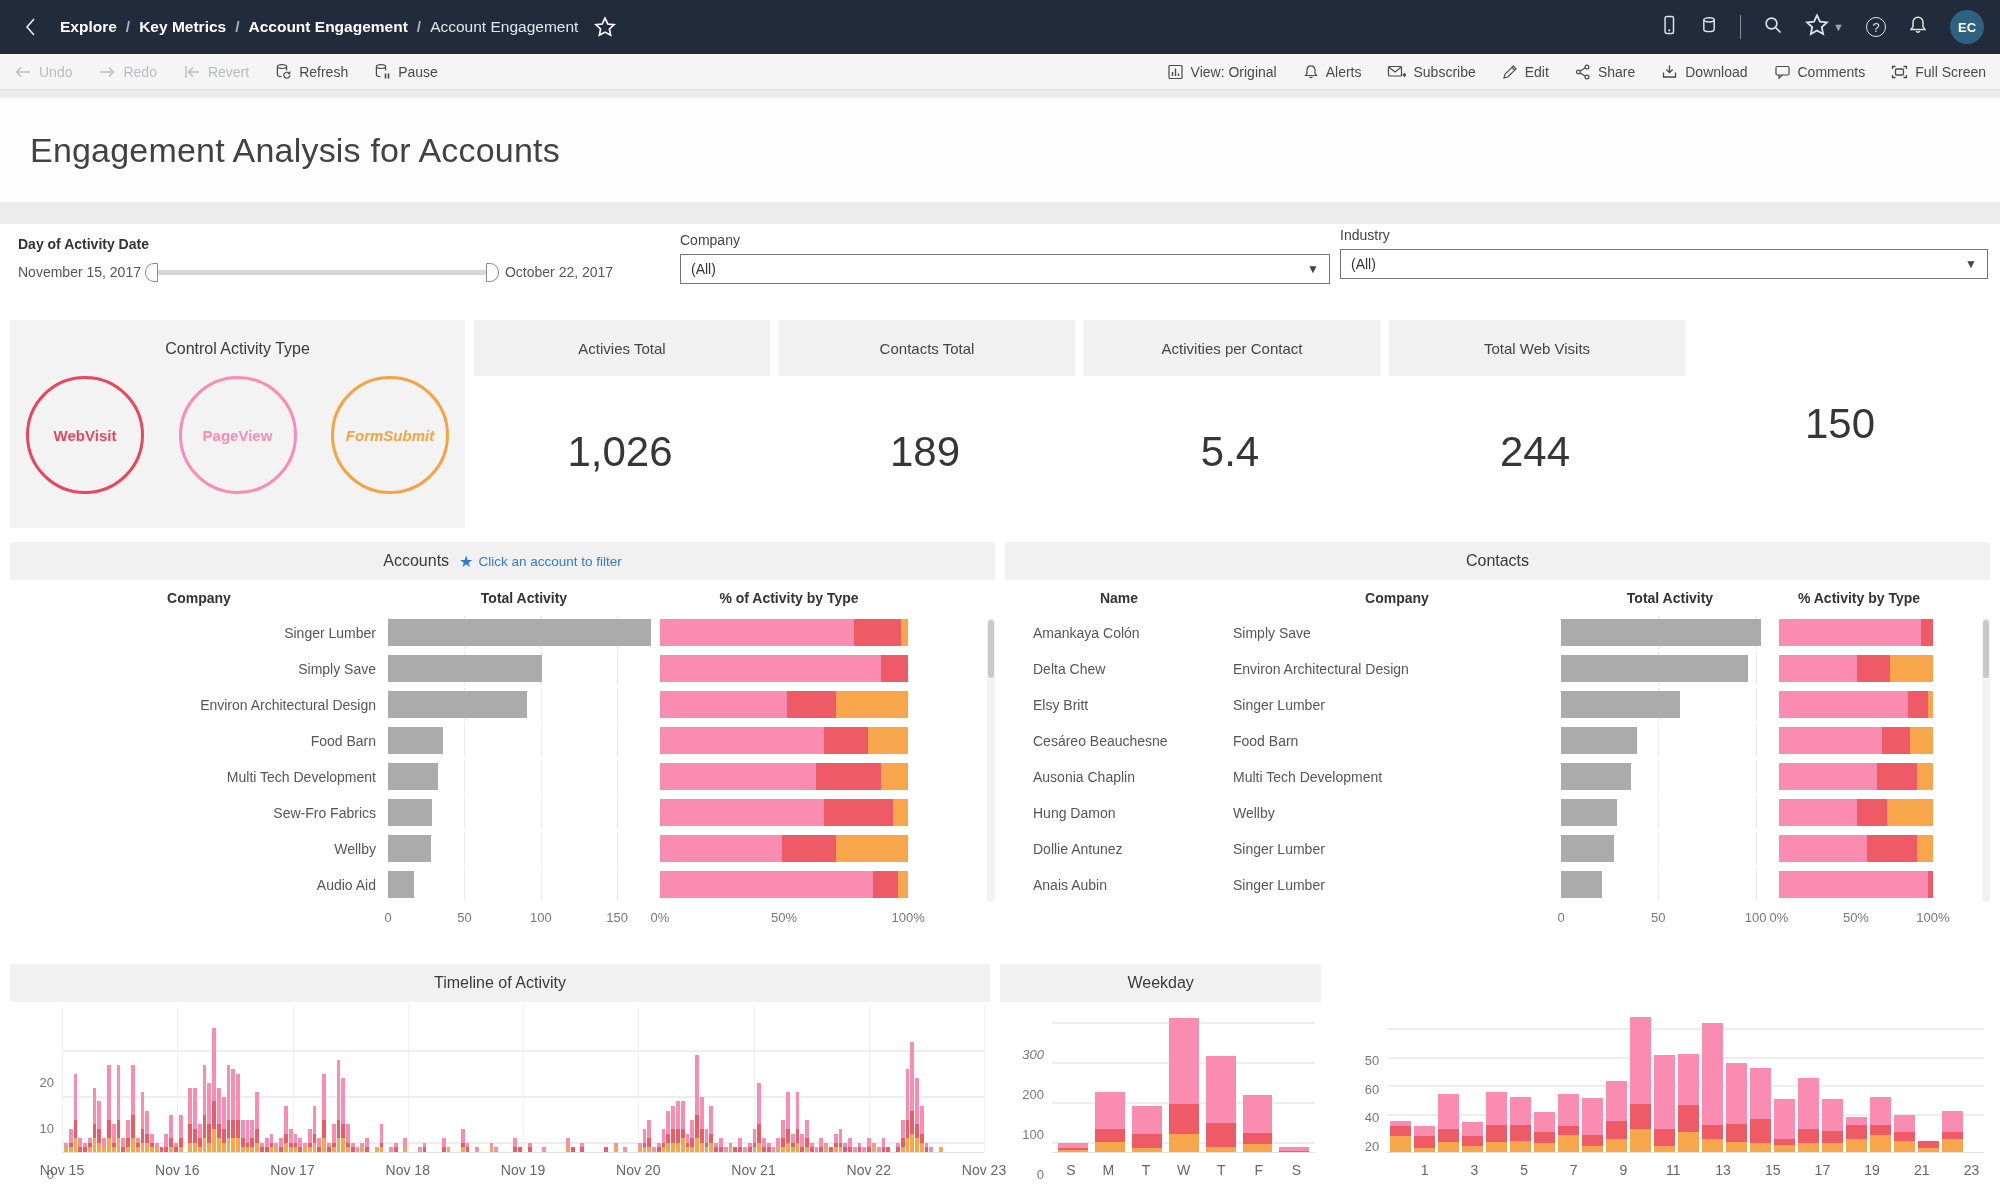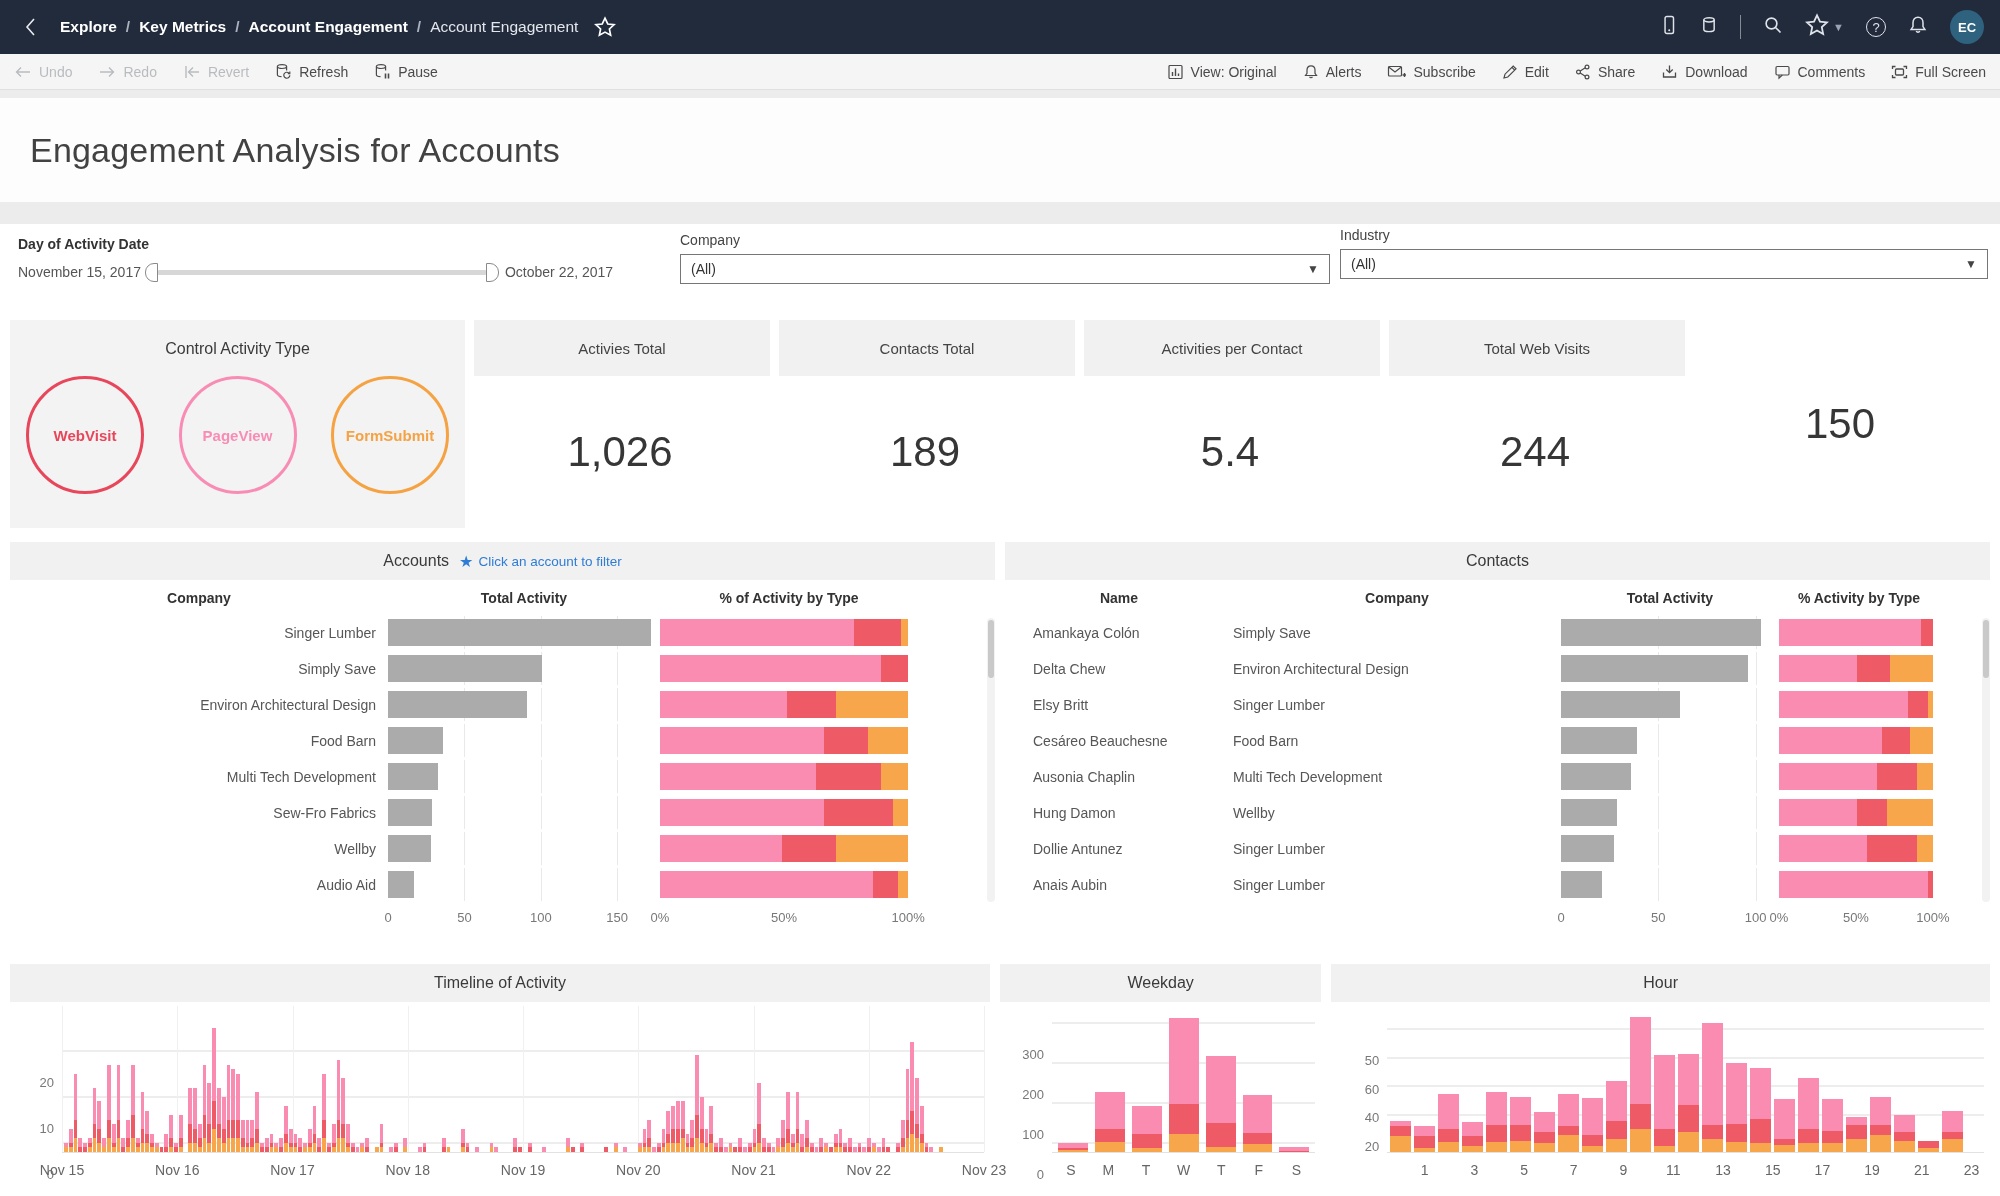--- a/index.html
+++ b/index.html
@@ -325,21 +325,21 @@
     </div>
   </div>
 </div>
 
 <div class="panels">
   <div class="control-panel">
     <div class="control-title">Control Activity Type</div>
     <div class="circles" id="control-circles">
         <div class="circle" style="border-color: rgb(232, 70, 90); color: rgb(232, 70, 90);">WebVisit</div>
         <div class="circle" style="border-color: rgb(249, 140, 180); color: rgb(249, 140, 180);">PageView</div>
-        <div class="circle" style="border-color: rgb(245, 162, 67); color: rgb(245, 162, 67);">FormSubmit</div>
+        <div class="circle" style="border-color: rgb(245, 162, 67); color: rgb(245, 162, 67); font-style: italic;">FormSubmit</div>
       </div>
   </div>
   <div class="kpi">
     <div class="kpi-head">Activies Total</div>
     <div class="kpi-val">1,026</div>
   </div>
   <div class="kpi">
     <div class="kpi-head">Contacts Total</div>
     <div class="kpi-val">189</div>
   </div>
@@ -1429,32 +1429,31 @@
             </div>
             <div class="colbar" style="width: 30px;">
               <div style="height: 1.5px; background: rgb(238, 91, 102);"></div>
               <div style="height: 3.6px; background: rgb(249, 140, 176);"></div>
             </div>
           </div>
         </div>
         <div class="ylab" style="left: 10px; bottom: 8px;">0</div>
         <div class="ylab" style="left: 10px; bottom: 48px;">100</div>
         <div class="ylab" style="left: 10px; bottom: 88px;">200</div>
-        <div class="ylab" style="left: 10px; bottom: 128px;">300</div>
+        <div class="ylab" style="left: 10px; bottom: 128px; font-style: italic;">300</div>
         <div class="xlab" style="left: calc(7.14286% + 47.8571px);">S</div>
         <div class="xlab" style="left: calc(21.4286% + 39.5714px);">M</div>
         <div class="xlab" style="left: calc(35.7143% + 31.2857px);">T</div>
         <div class="xlab" style="left: calc(50% + 23px);">W</div>
         <div class="xlab" style="left: calc(64.2857% + 14.7143px);">T</div>
         <div class="xlab" style="left: calc(78.5714% + 6.42857px);">F</div>
         <div class="xlab" style="left: calc(92.8571% - 1.85714px);">S</div>
       </div>
   </div>
   <div class="cpanel" style="flex:2.05">
-    <div class="cpanel-head" id="hour-title">Hour</div>
     <div class="plot-wrap" id="hour-chart">
         <div class="plot" style="left: 56px;">
           <div class="gridh" style="bottom: 36.4px;"></div>
           <div class="gridh" style="bottom: 64.8px;"></div>
           <div class="gridh" style="bottom: 93.2px;"></div>
           <div class="gridh" style="bottom: 121.6px;"></div>
           <div class="baseline"></div>
           <div class="cols" style="gap: 3px; padding: 0px 3px;">
             <div class="colbar" style="width: 21px;">
               <div style="height: 15.62px; background: rgb(247, 166, 75);"></div>

